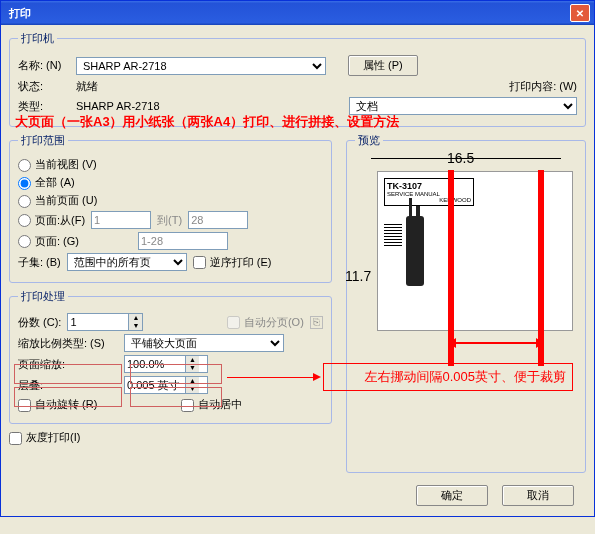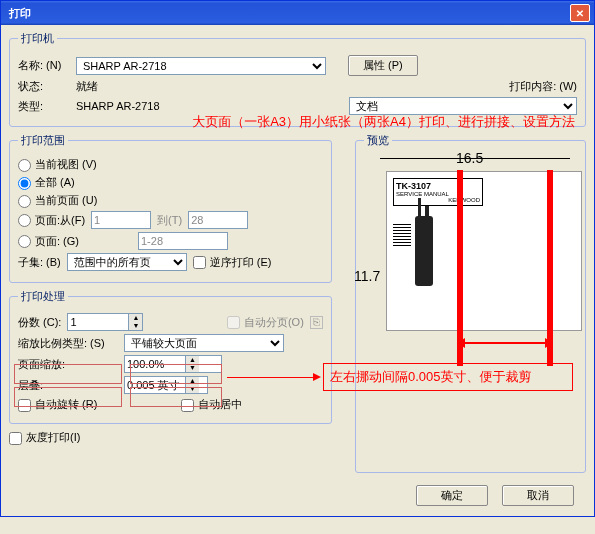--- a/index.html
+++ b/index.html
@@ -9,41 +9,41 @@
 .titlebar .spacer { flex: 1; }
 .close-btn { width: 20px; height: 18px; background: #e35a3a; border: 1px solid #fff; border-radius: 2px; display: flex; align-items: center; justify-content: center; color: #fff; font-weight: bold; font-size: 10px; cursor: pointer; }
 .body { padding: 6px 8px 10px 8px; position: relative; }
 fieldset { border: 1px solid #a8b8e8; border-radius: 3px; padding: 6px 8px 8px 8px; margin-bottom: 6px; position: relative; }
 legend { color: #0a246a; padding: 0 3px; }
 .row { display: flex; align-items: center; margin: 3px 0; gap: 6px; }
 .lbl { color: #000; }
 select, input[type=text] { border: 1px solid #7f9db9; background: #fff; padding: 1px 2px; height: 18px; }
 .btn { background: #ece9d8; border: 1px solid #888; border-radius: 2px; padding: 2px 14px; box-shadow: inset 1px 1px 0 #fff; cursor: pointer; }
 .printer-sel { width: 250px; }
-.top-two { display: flex; gap: 23px; }
+.top-two { display: flex; gap: 14px; }
 .left-col { width: 323px; }
 .right-col { flex: 1; }
 input[type=radio], input[type=checkbox] { margin-right: 4px; vertical-align: middle; }
 .dim { color: #888; }
 .spin-wrap { display: inline-flex; align-items: center; border:1px solid #7f9db9; height:18px; background:#fff;}
 .spin-wrap input { border:none; height:16px; width:60px; padding:0 2px;}
 .spin-btns { display:flex; flex-direction:column; }
 .spin-btns span { width:14px; height:8px; border-left:1px solid #7f9db9; font-size:7px; line-height:7px; text-align:center; background:#e8e8e0; cursor:pointer;}
-.red-annot { position:absolute; color:#f00; font-size:13px; pointer-events: none; font-weight: normal; text-align: right; }
+.red-annot { position:absolute; color:#f00; font-size:13px; pointer-events: none; font-weight: bold; }
 .preview-box { border:1px solid #999; background:#fff; height:230px; width:210px; position:relative; margin:3px 0 0 4px;}
 .preview-dim { position:absolute; font-size:14px; color:#000;}
 .page-nav { display:flex; align-items:center; justify-content:center; gap:6px; margin-top:8px;}
 .navbtn { color:#2a5de0; cursor:pointer; font-family: Arial; }
 .navbtn.dim{color:#aaa;}
 .bottom-btns { display:flex; justify-content:flex-end; gap:14px; padding:6px 12px 0 0;}
 .bottom-btns .btn{ width:72px; text-align:center;}
 .highlight-box { position:absolute; border:1px solid #d06060; pointer-events:none;}
 .arrow-line { position:absolute; height:0; border-top:1px solid #f00; pointer-events:none;}
 .arrow-head { position:absolute; width:0; height:0; border-top:4px solid transparent; border-bottom:4px solid transparent; border-left:8px solid #f00; pointer-events:none;}
-.annot-box { position:absolute; border:1px solid #f00; color:#f00; font-size:13px; padding:4px 6px; background:transparent; pointer-events:none;}
+.annot-box { position:absolute; border:1px solid #f00; color:#f00; font-size:13px; padding:4px 6px; background:transparent; pointer-events:none;text-align:right;}
 .preview-redbar{ position:absolute; width:6px; background:#f00;}
 .ruler{ position:absolute; border-top:1px solid #000;}
 .disabled-input { background:#ece9d8; color:#888; border:1px solid #aaa;}
 </style>
 </head>
 <body>
 
 <div class="window">
   <div class="titlebar">
     <span>打印</span>
@@ -121,21 +121,21 @@
             <span style="flex:1"></span>
             <label class="dim"><input type="checkbox" disabled="" style=""><span>自动分页(O)</span></label>
             <span class="dim" style="border:1px solid #bbb;padding:0 2px;font-size:9px;">⎘</span>
           </div>
           <div class="row">
             <span class="lbl" style="width:100px">缩放比例类型: (S)</span>
             <select style="width:160px"><option>平铺较大页面</option></select>
           </div>
           <div class="row">
             <span class="lbl" style="width:100px">页面缩放:</span>
-            <div class="spin-wrap" style="width:98px">
+            <div class="spin-wrap" style="width:84px">
                 <input type="text" value="100.0%" style="">
                 <div class="spin-btns">
                   <span>▲</span>
                   <span>▼</span>
                 </div>
               </div>
           </div>
           <div class="row">
             <span class="lbl" style="width:100px">层叠:</span>
             <div class="spin-wrap" style="width:84px">

